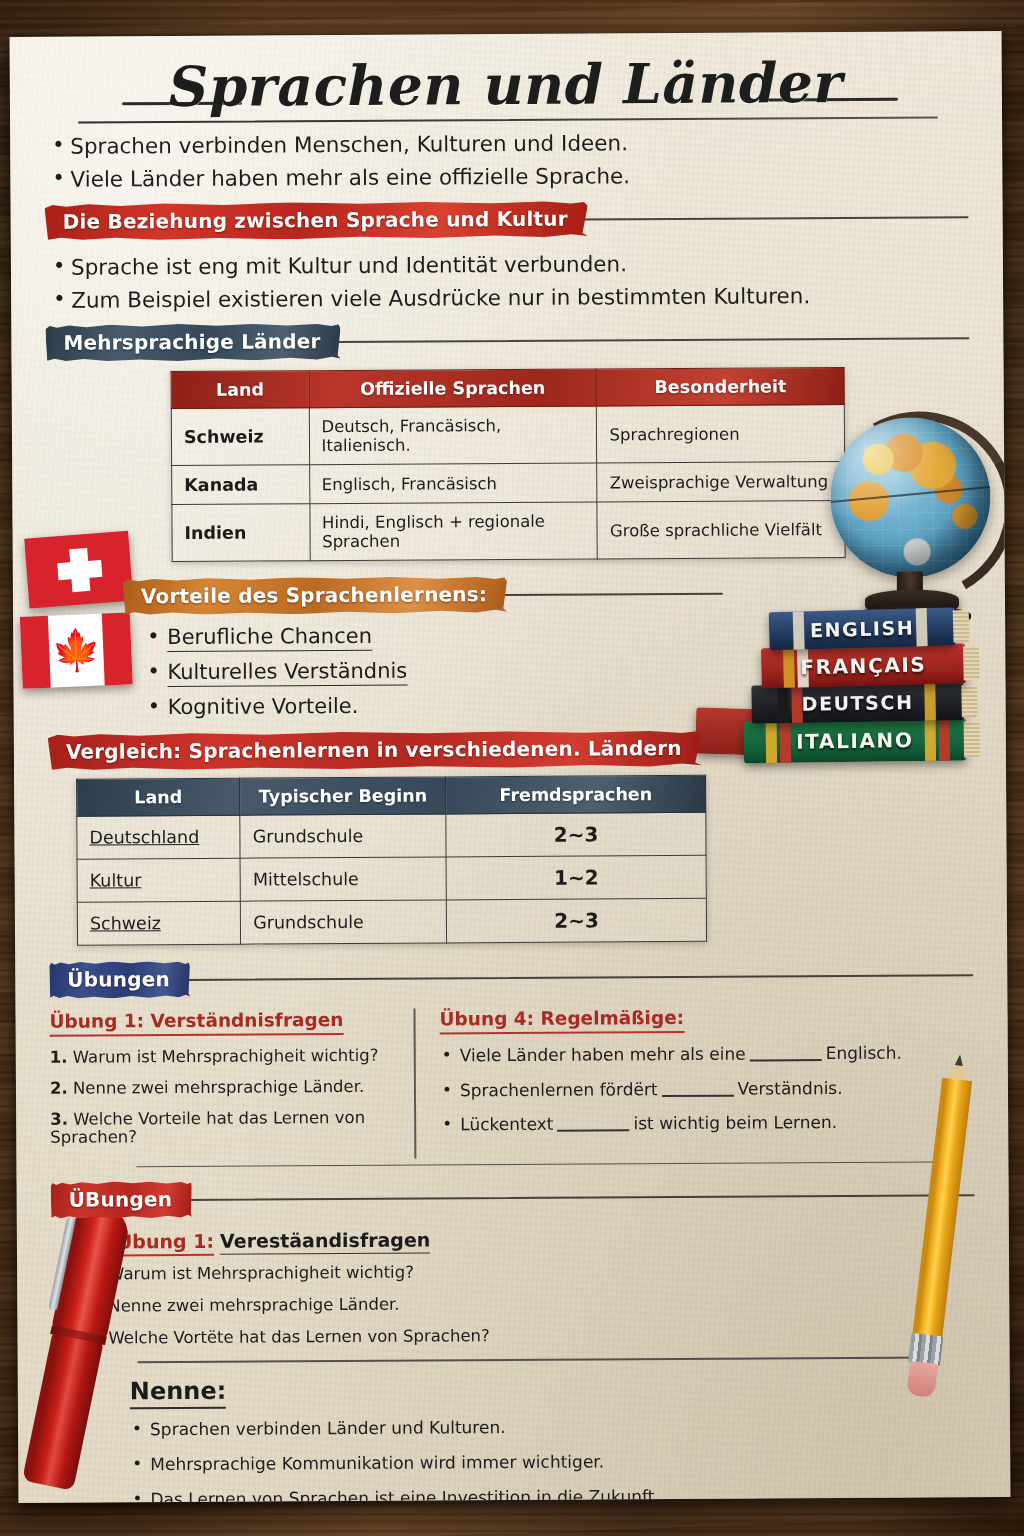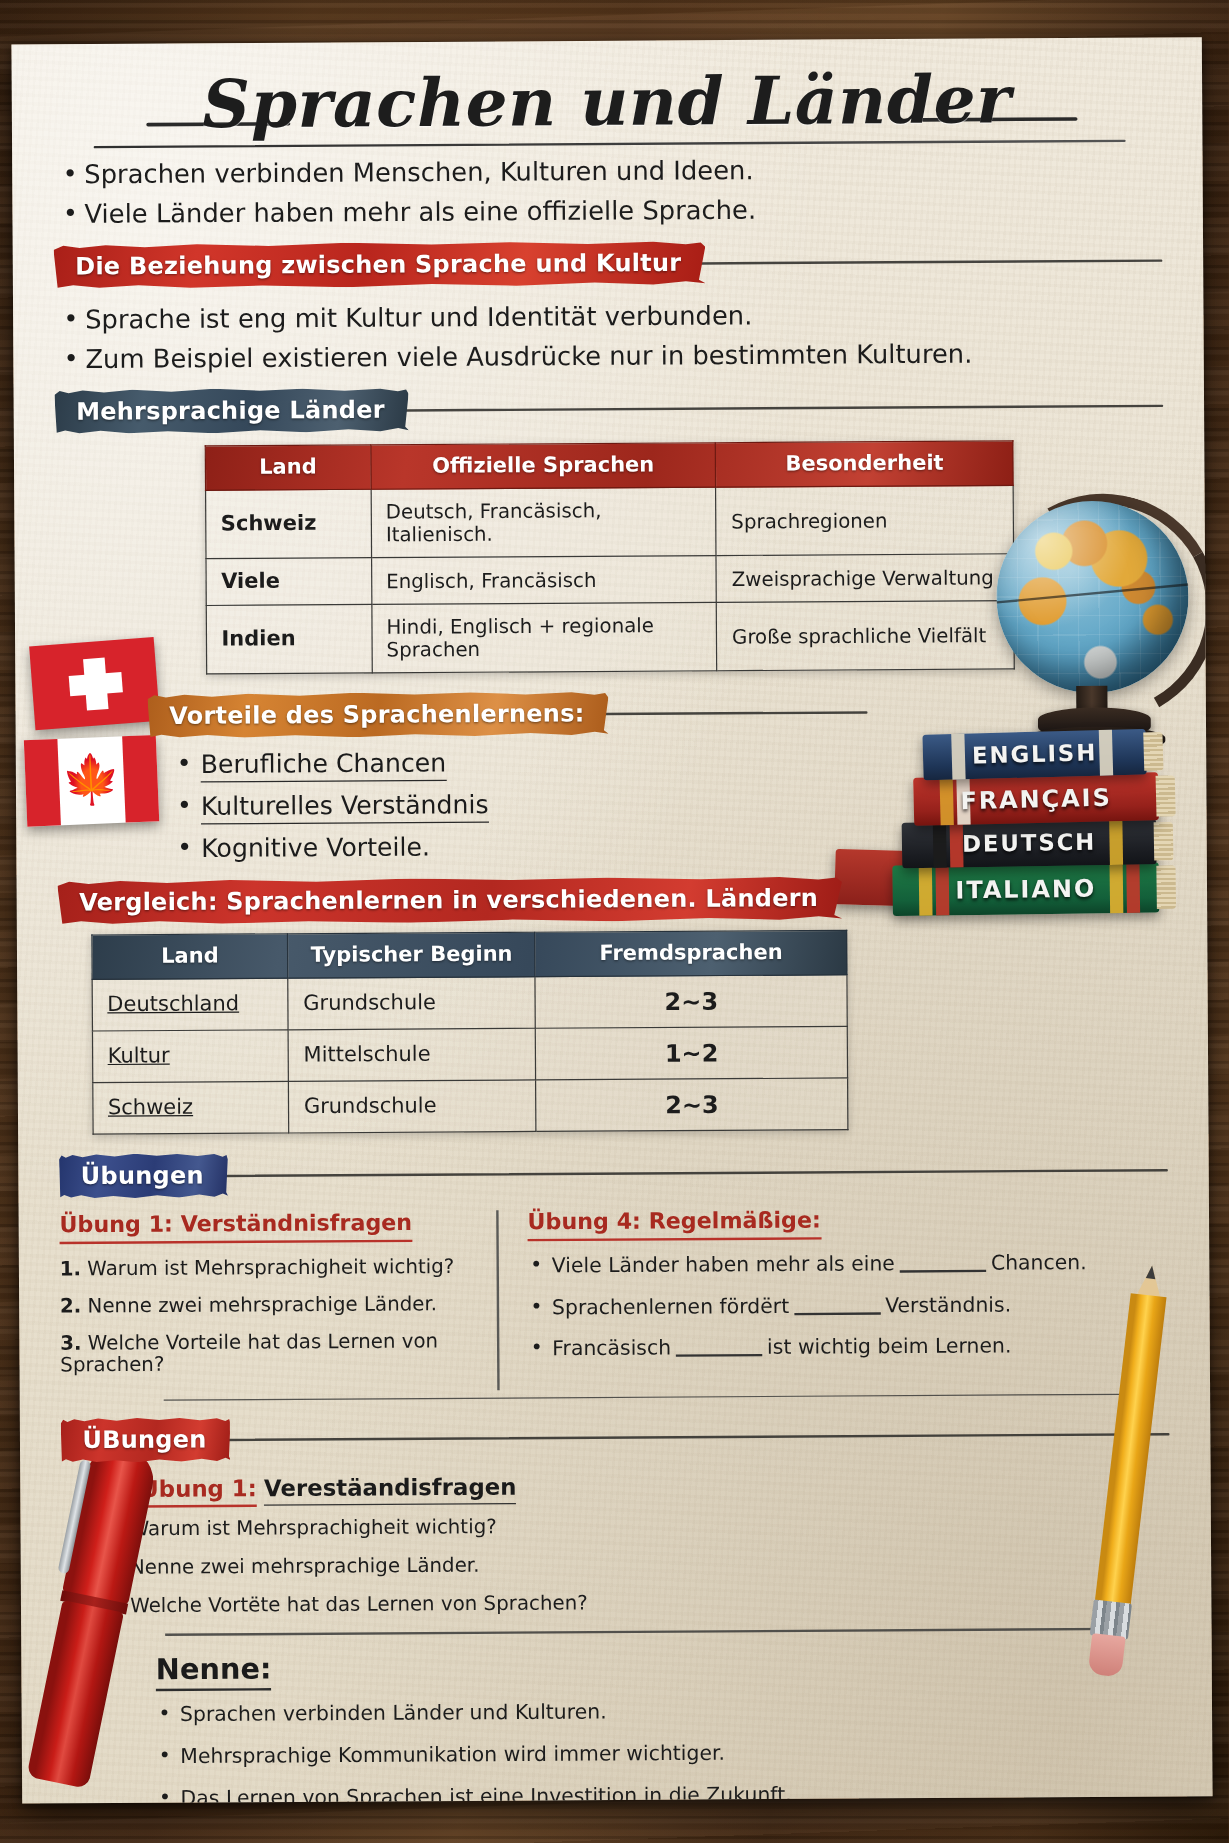--- a/index.html
+++ b/index.html
@@ -262,21 +262,21 @@
         <th>Besonderheit</th>
       </tr>
     </thead>
     <tbody>
       <tr>
         <td>Schweiz</td>
         <td>Deutsch, Francäsisch, Italienisch.</td>
         <td>Sprachregionen</td>
       </tr>
       <tr>
-        <td>Viele</td>
+        <td>Kanada</td>
         <td>Englisch, Francäsisch</td>
         <td>Zweisprachige Verwaltung</td>
       </tr>
       <tr>
         <td>Indien</td>
         <td>Hindi, Englisch + regionale Sprachen</td>
         <td>Große sprachliche Vielfält</td>
       </tr>
     </tbody>
   </table>
@@ -340,23 +340,23 @@
         <li><b>1.</b> <span>Warum ist Mehrsprachigheit wichtig?</span></li>
         <li><b>2.</b> <span>Nenne zwei mehrsprachige Länder.</span></li>
         <li><b>3.</b> <span>Welche Vorteile hat das Lernen von Sprachen?</span></li>
       </ul>
     </div>
     <div class="ex-col right">
       <div class="ex-head">
         <span>Übung 4</span><span>: Regelmäßige:</span>
       </div>
       <ul class="flist">
-        <li><span>Viele Länder haben mehr als eine</span><span class="blank"></span><span>Chancen.</span></li>
+        <li><span>Viele Länder haben mehr als eine</span><span class="blank"></span><span>Englisch.</span></li>
         <li><span>Sprachenlernen fördërt</span><span class="blank"></span><span>Verständnis.</span></li>
-        <li><span>Francäsisch</span><span class="blank"></span><span>ist wichtig beim Lernen.</span></li>
+        <li><span>Lückentext</span><span class="blank"></span><span>ist wichtig beim Lernen.</span></li>
       </ul>
     </div>
   </div>
 
   <div class="thin-rule" style="margin:6px 40px 0 86px;"></div>
 
   
   <div class="sect" style="margin-top:14px;">
     <span class="banner red2">ÜBungen</span>
     <span class="banner-line"></span>

